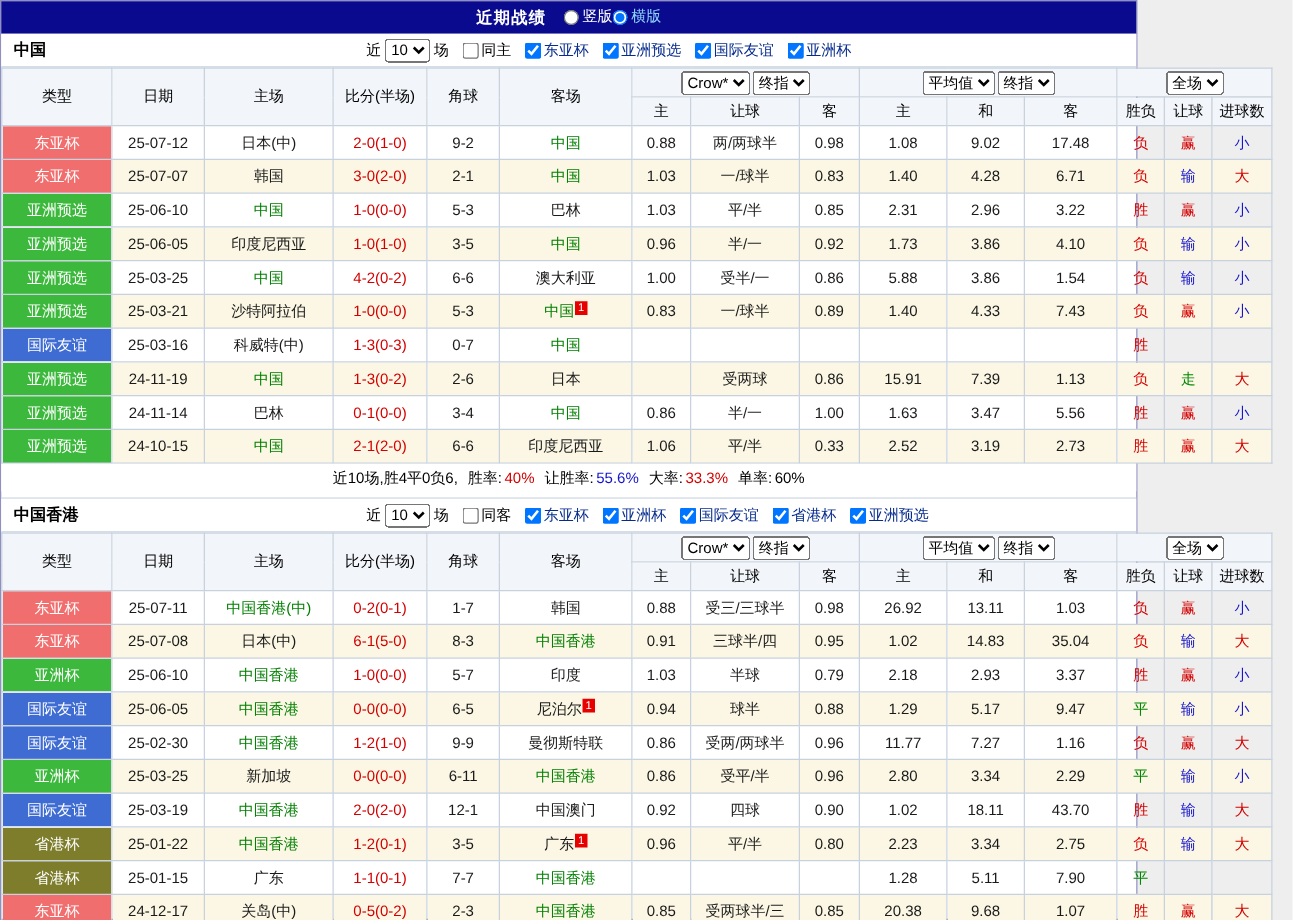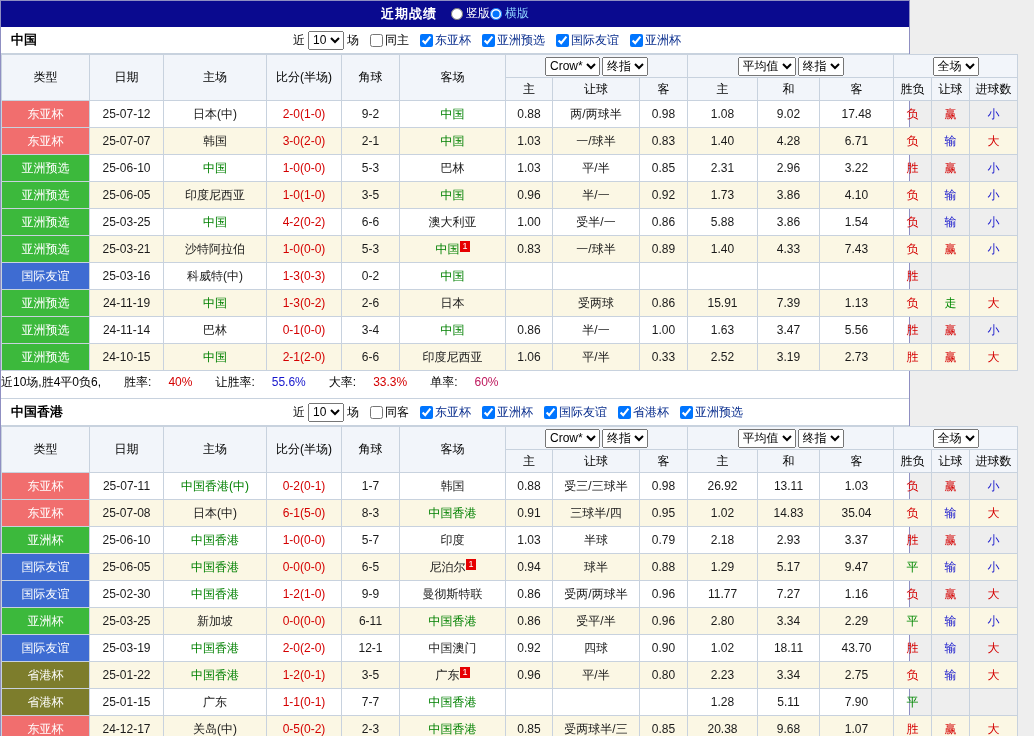--- a/index.html
+++ b/index.html
@@ -20,21 +20,21 @@
   table.grid{width:100%;border-collapse:collapse;table-layout:fixed;font-size:12px;text-align:center;color:#1a1a1a}
   .grid th,.grid td{border:1px solid #c8d2de;padding:0 1px;overflow:hidden;white-space:nowrap}
   .grid thead th{height:22px;font-weight:normal;background:#f2f5fa;color:#000}
   .grid tbody td{height:26px}
   .grid tbody tr.alt{background:var(--alt-row,#fbf7e4)}
   .sel-cell select{height:19px;font-size:12px;margin:0 1px;max-width:66px}
   .type-cell{color:#fff}
   .score{color:var(--score,#d40000)}
   .team-hl{color:var(--team-highlight,#008000)}
   .sup-badge{display:inline-block;background:var(--sup-bg,#e60000);color:#fff;font-size:9px;line-height:11px;padding:0 2px;margin-left:1px;vertical-align:top}
-  .summary{height:22px;display:flex;align-items:center;font-size:12px;background:#fff;gap:17px;color:#000}
+  .summary{height:22px;display:flex;align-items:center;justify-content:center;font-size:12px;background:#fff;gap:2px;color:#000}
   .summary .lbl{margin-left:6px}
   .section+.section{margin-top:5px;border-top:1px solid #c8d2de}
 </style>
 </head>
 <body>
 
 <div class="page">
   <div class="topbar">
     <span class="topbar-title">近期战绩</span>
     <span id="layout-options"><label class="radio-label">
@@ -218,21 +218,21 @@
               <td>7.43</td>
               <td style="color: rgb(212, 0, 0);">负</td>
               <td style="color: rgb(212, 0, 0);">赢</td>
               <td style="color: rgb(21, 21, 204);">小</td>
             </tr>
             <tr>
               <td class="type-cell" style="background: rgb(62, 108, 210);">国际友谊</td>
               <td>25-03-16</td>
               <td class="team"><span>科威特(中)</span></td>
               <td class="score">1-3(0-3)</td>
-              <td>0-2</td>
+              <td>0-7</td>
               <td class="team"><span class="team-hl">中国</span></td>
               <td></td>
               <td></td>
               <td></td>
               <td></td>
               <td></td>
               <td></td>
               <td style="color: rgb(212, 0, 0);">胜</td>
               <td></td>
               <td></td>
@@ -292,21 +292,21 @@
         </table>
         <div class="summary">
           <span>近10场,胜4平0负6,</span>
           <span class="lbl">胜率:</span>
           <span style="color: rgb(212, 0, 0);">40%</span>
           <span class="lbl">让胜率:</span>
           <span style="color: rgb(21, 21, 204);">55.6%</span>
           <span class="lbl">大率:</span>
           <span style="color: rgb(212, 0, 0);">33.3%</span>
           <span class="lbl">单率:</span>
-          <span style="color: #be185d;">60%</span>
+          <span style="color: #000000;">60%</span>
         </div>
       </div>
       <div class="section">
         <div class="sec-bar">
           <span class="sec-title">中国香港</span>
           <div class="controls">
             <span>近</span>
             <select><option>10</option></select>
             <span>场</span>
             <label class="chk">

